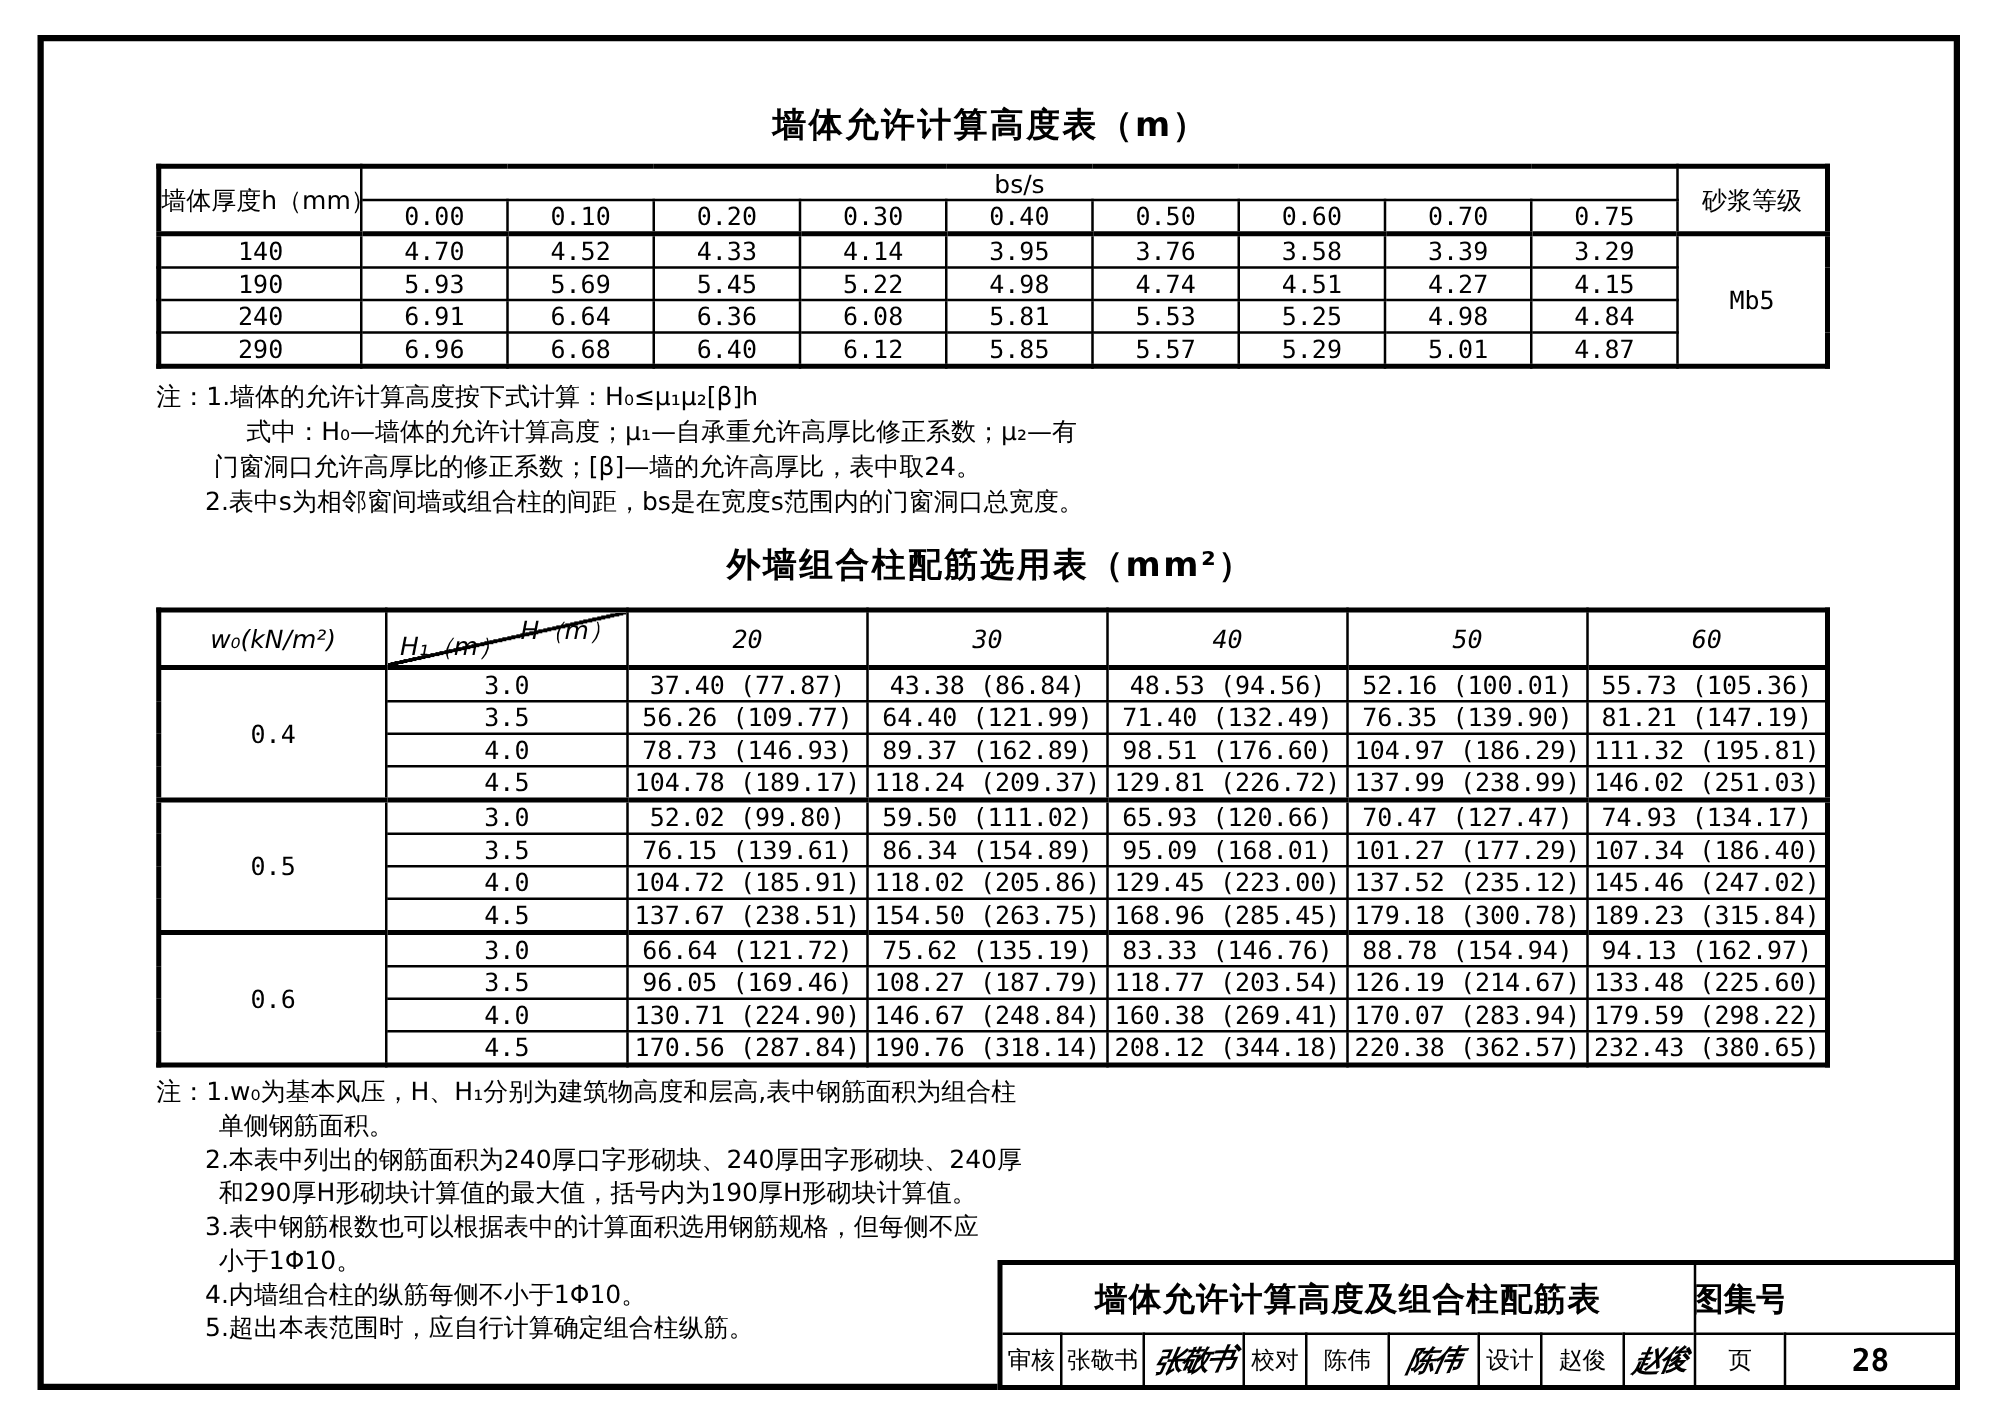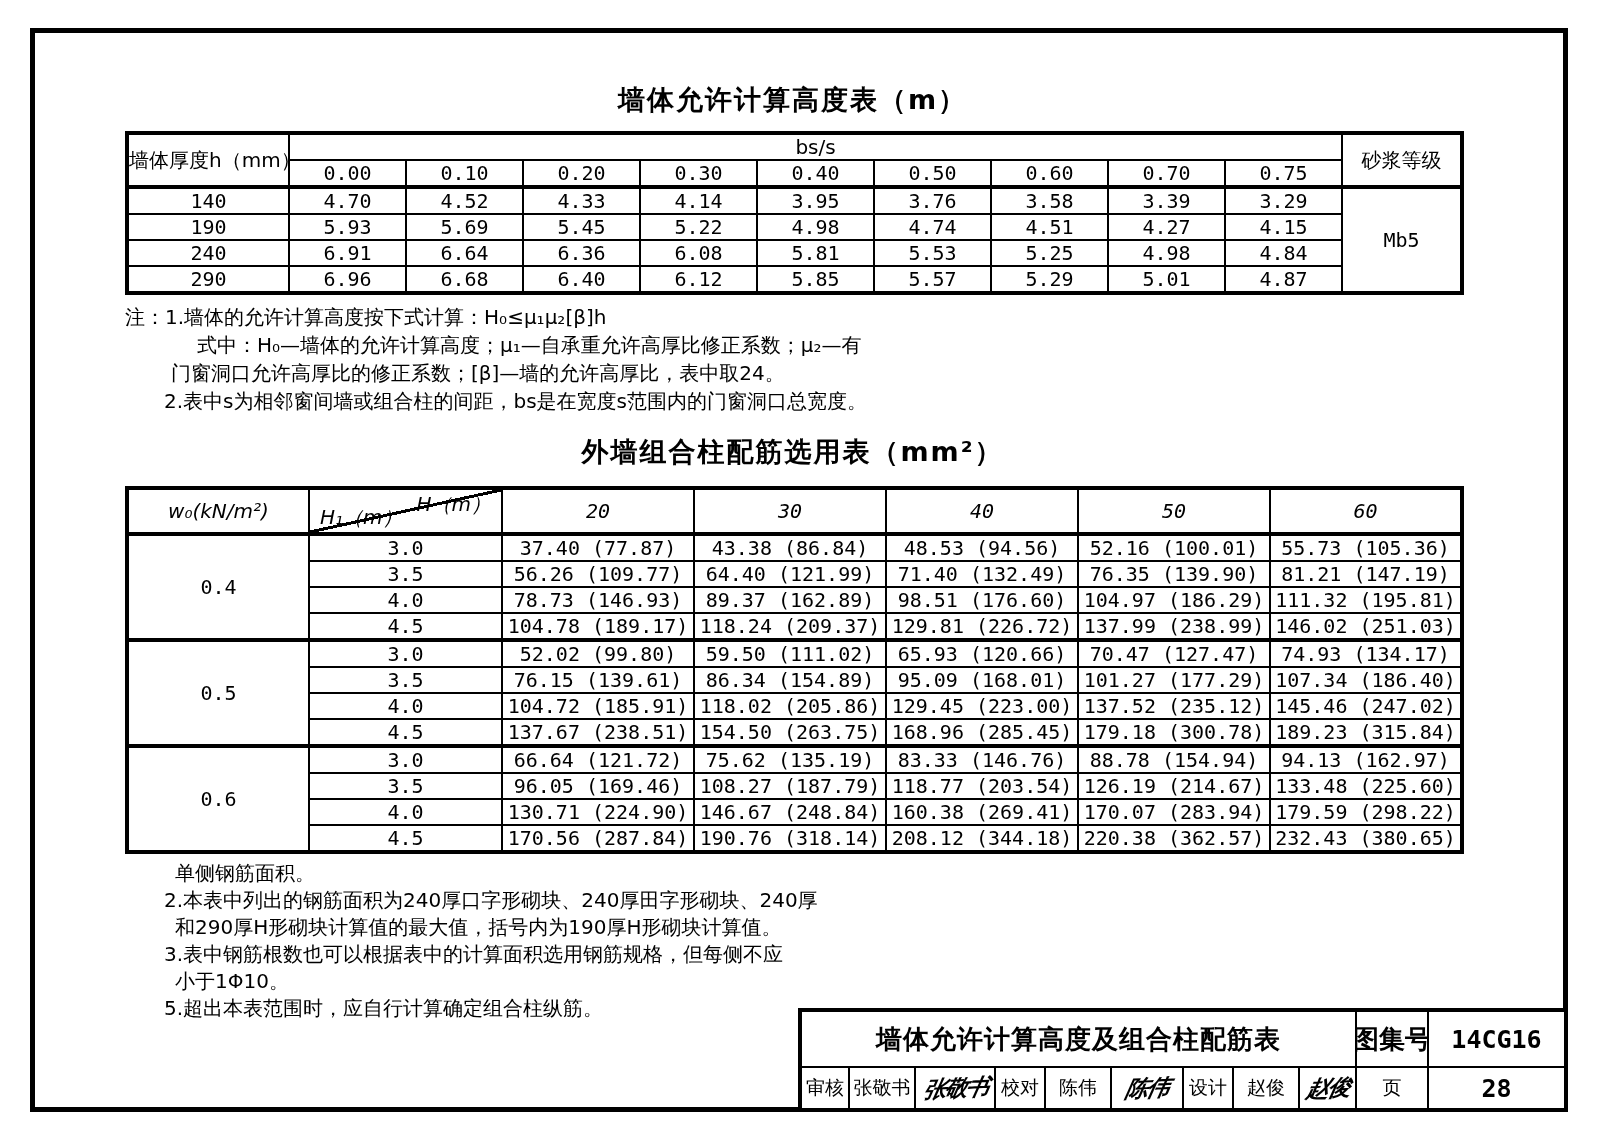--- a/index.html
+++ b/index.html
@@ -276,32 +276,33 @@
         <td class="num">170.56 (287.84)</td>
         <td class="num">190.76 (318.14)</td>
         <td class="num">208.12 (344.18)</td>
         <td class="num">220.38 (362.57)</td>
         <td class="num">232.43 (380.65)</td>
       </tr>
     </tbody>
 </table>
 
 <div class="notes" id="notes2">
+    <div class="note-line" style="padding-left: 0px;">注：1.w₀为基本风压，H、H₁分别为建筑物高度和层高,表中钢筋面积为组合柱</div>
     <div class="note-line" style="padding-left: 50px;">单侧钢筋面积。</div>
     <div class="note-line" style="padding-left: 39px;">2.本表中列出的钢筋面积为240厚口字形砌块、240厚田字形砌块、240厚</div>
     <div class="note-line" style="padding-left: 50px;">和290厚H形砌块计算值的最大值，括号内为190厚H形砌块计算值。</div>
     <div class="note-line" style="padding-left: 39px;">3.表中钢筋根数也可以根据表中的计算面积选用钢筋规格，但每侧不应</div>
     <div class="note-line" style="padding-left: 50px;">小于1Φ10。</div>
+    <div class="note-line" style="padding-left: 39px;">4.内墙组合柱的纵筋每侧不小于1Φ10。</div>
     <div class="note-line" style="padding-left: 39px;">5.超出本表范围时，应自行计算确定组合柱纵筋。</div>
   </div>
 
 <div class="tb">
   <div class="tb-title">墙体允许计算高度及组合柱配筋表</div>
   <div class="tb-atlas-label">图集号</div>
-  <div class="tb-atlas-no num">14CG16</div>
   <div class="tb-r2" style="grid-column:1">审核</div>
   <div class="tb-r2 bl" style="grid-column:2">张敬书</div>
   <div class="tb-r2 bl" style="grid-column:3">
       <span class="sig">张敬书</span>
     </div>
   <div class="tb-r2 bl" style="grid-column:4">校对</div>
   <div class="tb-r2 bl" style="grid-column:5">陈伟</div>
   <div class="tb-r2 bl" style="grid-column:6">
       <span class="sig">陈伟</span>
     </div>

